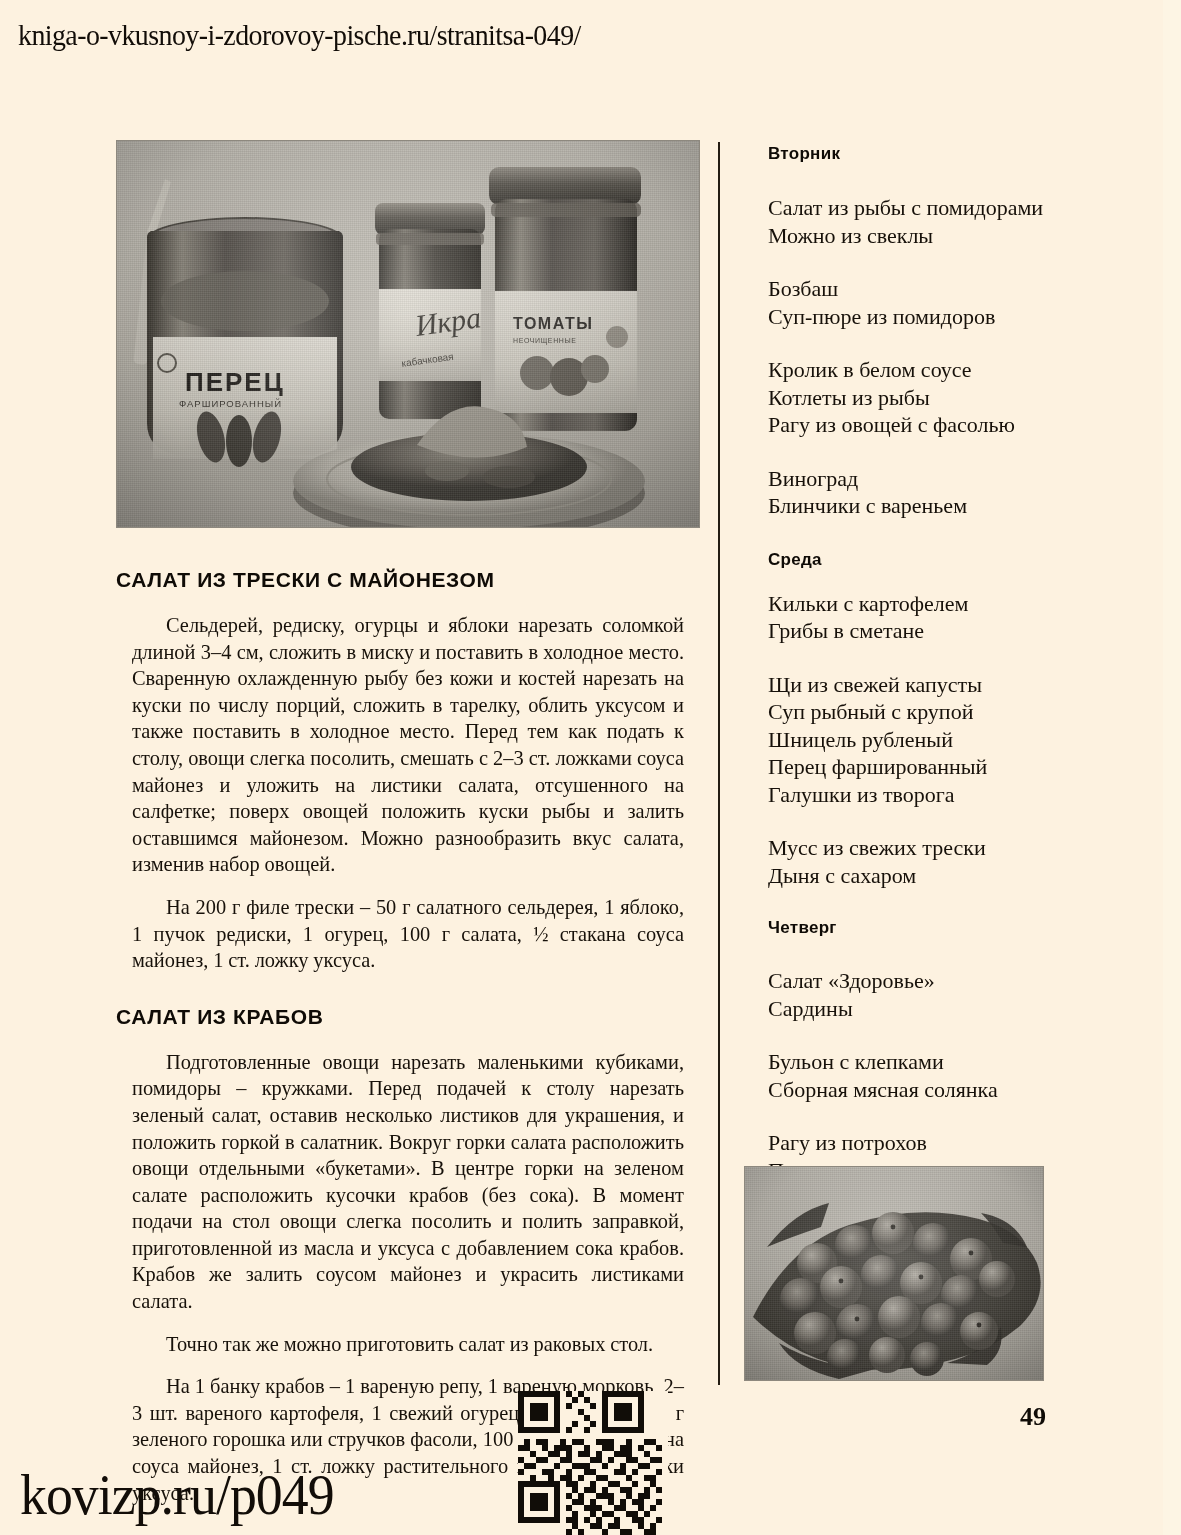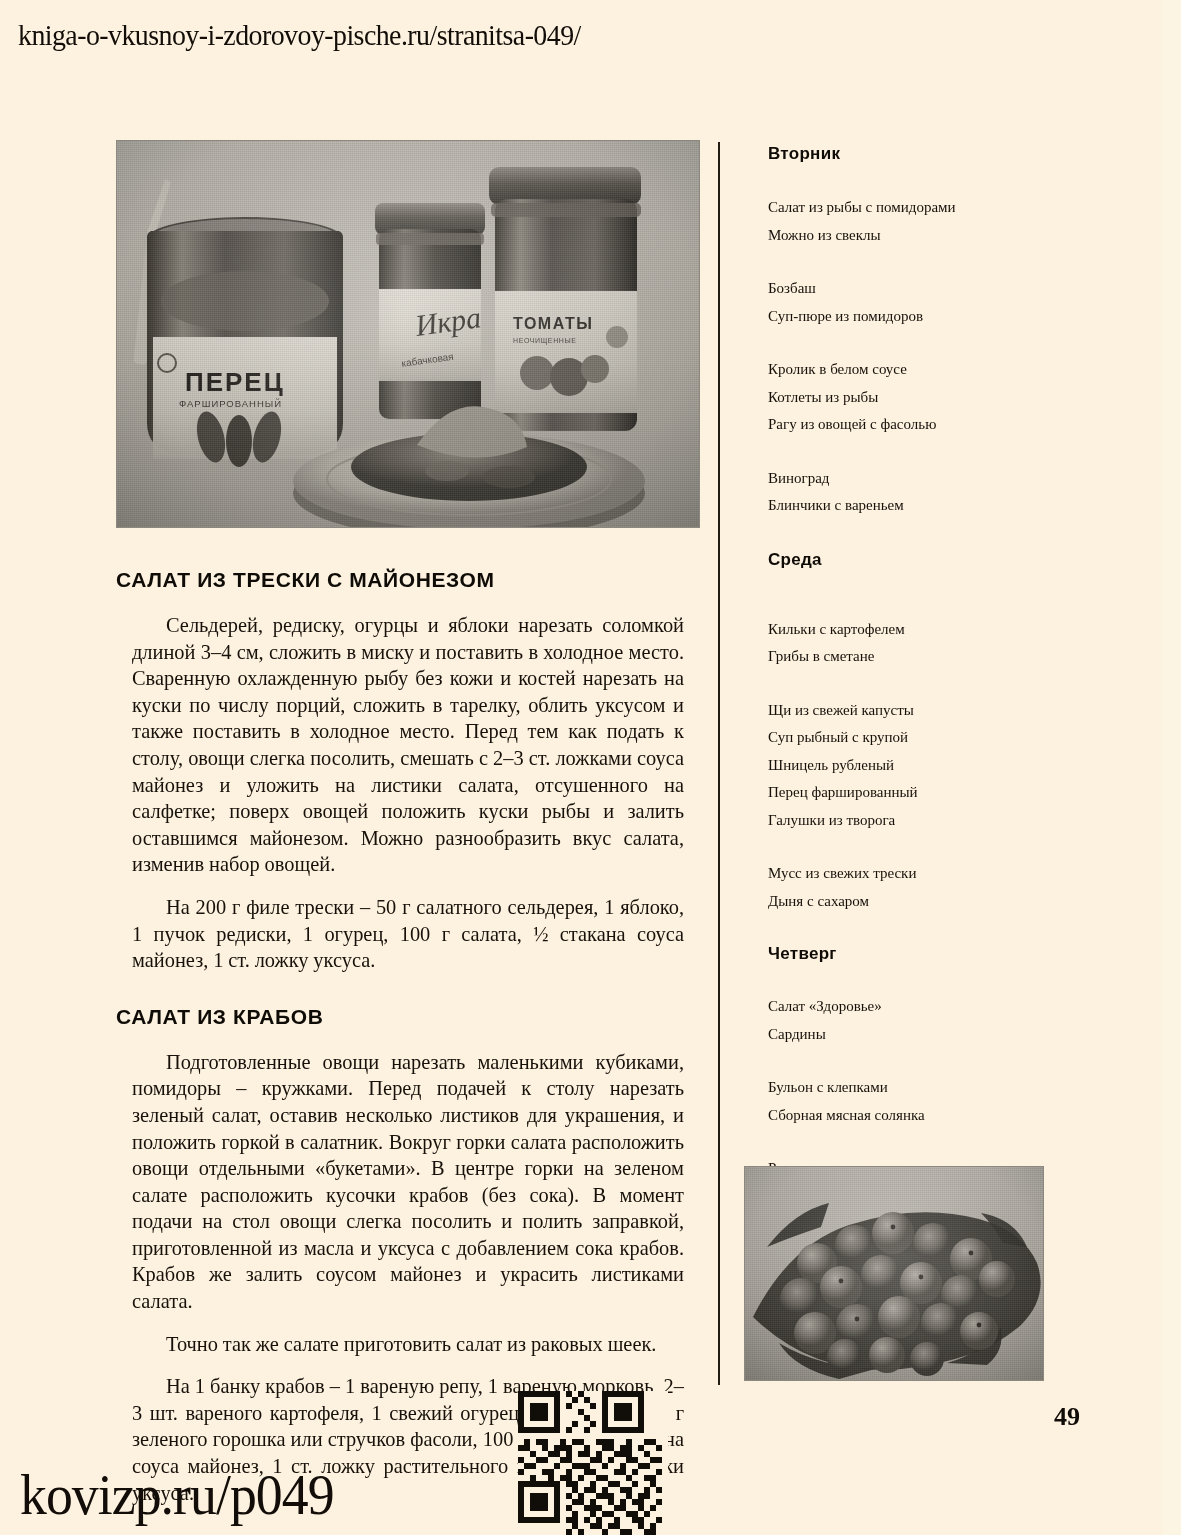--- a/index.html
+++ b/index.html
@@ -123,21 +123,21 @@
     margin: 0;
     color: #0f0b06;
     letter-spacing: .3px;
   }
   .meal-group {
     margin: 0;
     padding: 0;
     list-style: none;
   }
   .meal-item {
-    font-size: 15px;
+    font-size: 22px;
     line-height: 27.5px;
     color: #17110a;
     white-space: nowrap;
   }
 
   
   .footer-url {
     position: absolute;
     left: 20px;
     bottom: 8px;
@@ -154,21 +154,21 @@
     width: 150px;
     height: 144px;
     background: #fdf2e0;
   }
   .qr svg { display: block; }
   .page-number {
     position: absolute;
     left: 1020px;
     top: 1402px;
     width: 60px;
-    text-align: right;
+    text-align: left;
     font-family: "Liberation Serif", "DejaVu Serif", serif;
     font-weight: bold;
     font-size: 26px;
     color: #100c07;
   }
 </style>
 </head>
 <body>
 
 <div class="page-bg-right"></div>
@@ -278,21 +278,21 @@
   <h2 class="recipe-title" style="margin-top:40px">САЛАТ ИЗ ТРЕСКИ С МАЙОНЕЗОМ</h2>
 
   <p class="para" style="margin-top:20px">Сельдерей, редиску, огурцы и яблоки нарезать соломкой длиной 3‒4 см, сложить в миску и поставить в холодное место. Сваренную охлажденную рыбу без кожи и костей нарезать на куски по числу порций, сложить в тарелку, облить уксусом и также поставить в холодное место. Перед тем как подать к столу, овощи слегка посолить, смешать с 2‒3 ст. ложками соуса майонез и уложить на листики салата, отсушенного на салфетке; поверх овощей положить куски рыбы и залить оставшимся майонезом. Можно разнообразить вкус салата, изменив набор овощей.</p>
 
   <p class="para">На 200 г филе трески ‒ 50 г салатного сельдерея, 1 яблоко, 1 пучок редиски, 1 огурец, 100 г салата, ½ стакана соуса майонез, 1 ст. ложку уксуса.</p>
 
   <h2 class="recipe-title" style="margin-top:31px">САЛАТ ИЗ КРАБОВ</h2>
 
   <p class="para" style="margin-top:20px">Подготовленные овощи нарезать маленькими кубиками, помидоры ‒ кружками. Перед подачей к столу нарезать зеленый салат, оставив несколько листиков для украшения, и положить горкой в салатник. Вокруг горки салата расположить овощи отдельными «букетами». В центре горки на зеленом салате расположить кусочки крабов (без сока). В момент подачи на стол овощи слегка посолить и полить заправкой, приготовленной из масла и уксуса с добавлением сока крабов. Крабов же залить соусом майонез и украсить листиками салата.</p>
 
-  <p class="para">Точно так же салате приготовить салат из раковых шеек.</p>
+  <p class="para">Точно так же можно приготовить салат из раковых стол.</p>
 
   <p class="para">На 1 банку крабов ‒ 1 вареную репу, 1 вареную морковь, 2‒3 шт. вареного картофеля, 1 свежий огурец, 1 помидор, 100 г зеленого горошка или стручков фасоли, 100 г салата, ⅓ стакана соуса майонез, 1 ст. ложку растительного масла, 2 ст. ложки уксуса.</p>
 </div>
 
 <div class="divider"></div>
 
 <div class="sidebar">
 
   <h3 class="day-title">Вторник</h3>
   <ul class="meal-group" style="margin-top:30px">
@@ -307,21 +307,21 @@
     <li class="meal-item">Кролик в белом соусе</li>
     <li class="meal-item">Котлеты из рыбы</li>
     <li class="meal-item">Рагу из овощей с фасолью</li>
   </ul>
   <ul class="meal-group" style="margin-top:26px">
     <li class="meal-item">Виноград</li>
     <li class="meal-item">Блинчики с вареньем</li>
   </ul>
 
   <h3 class="day-title" style="margin-top:30px">Среда</h3>
-  <ul class="meal-group" style="margin-top:46px">
+  <ul class="meal-group" style="margin-top:20px">
     <li class="meal-item">Кильки с картофелем</li>
     <li class="meal-item">Грибы в сметане</li>
   </ul>
   <ul class="meal-group" style="margin-top:26px">
     <li class="meal-item">Щи из свежей капусты</li>
     <li class="meal-item">Суп рыбный с крупой</li>
   </ul>
   <ul class="meal-group" style="">
     <li class="meal-item">Шницель рубленый</li>
     <li class="meal-item">Перец фаршированный</li>

